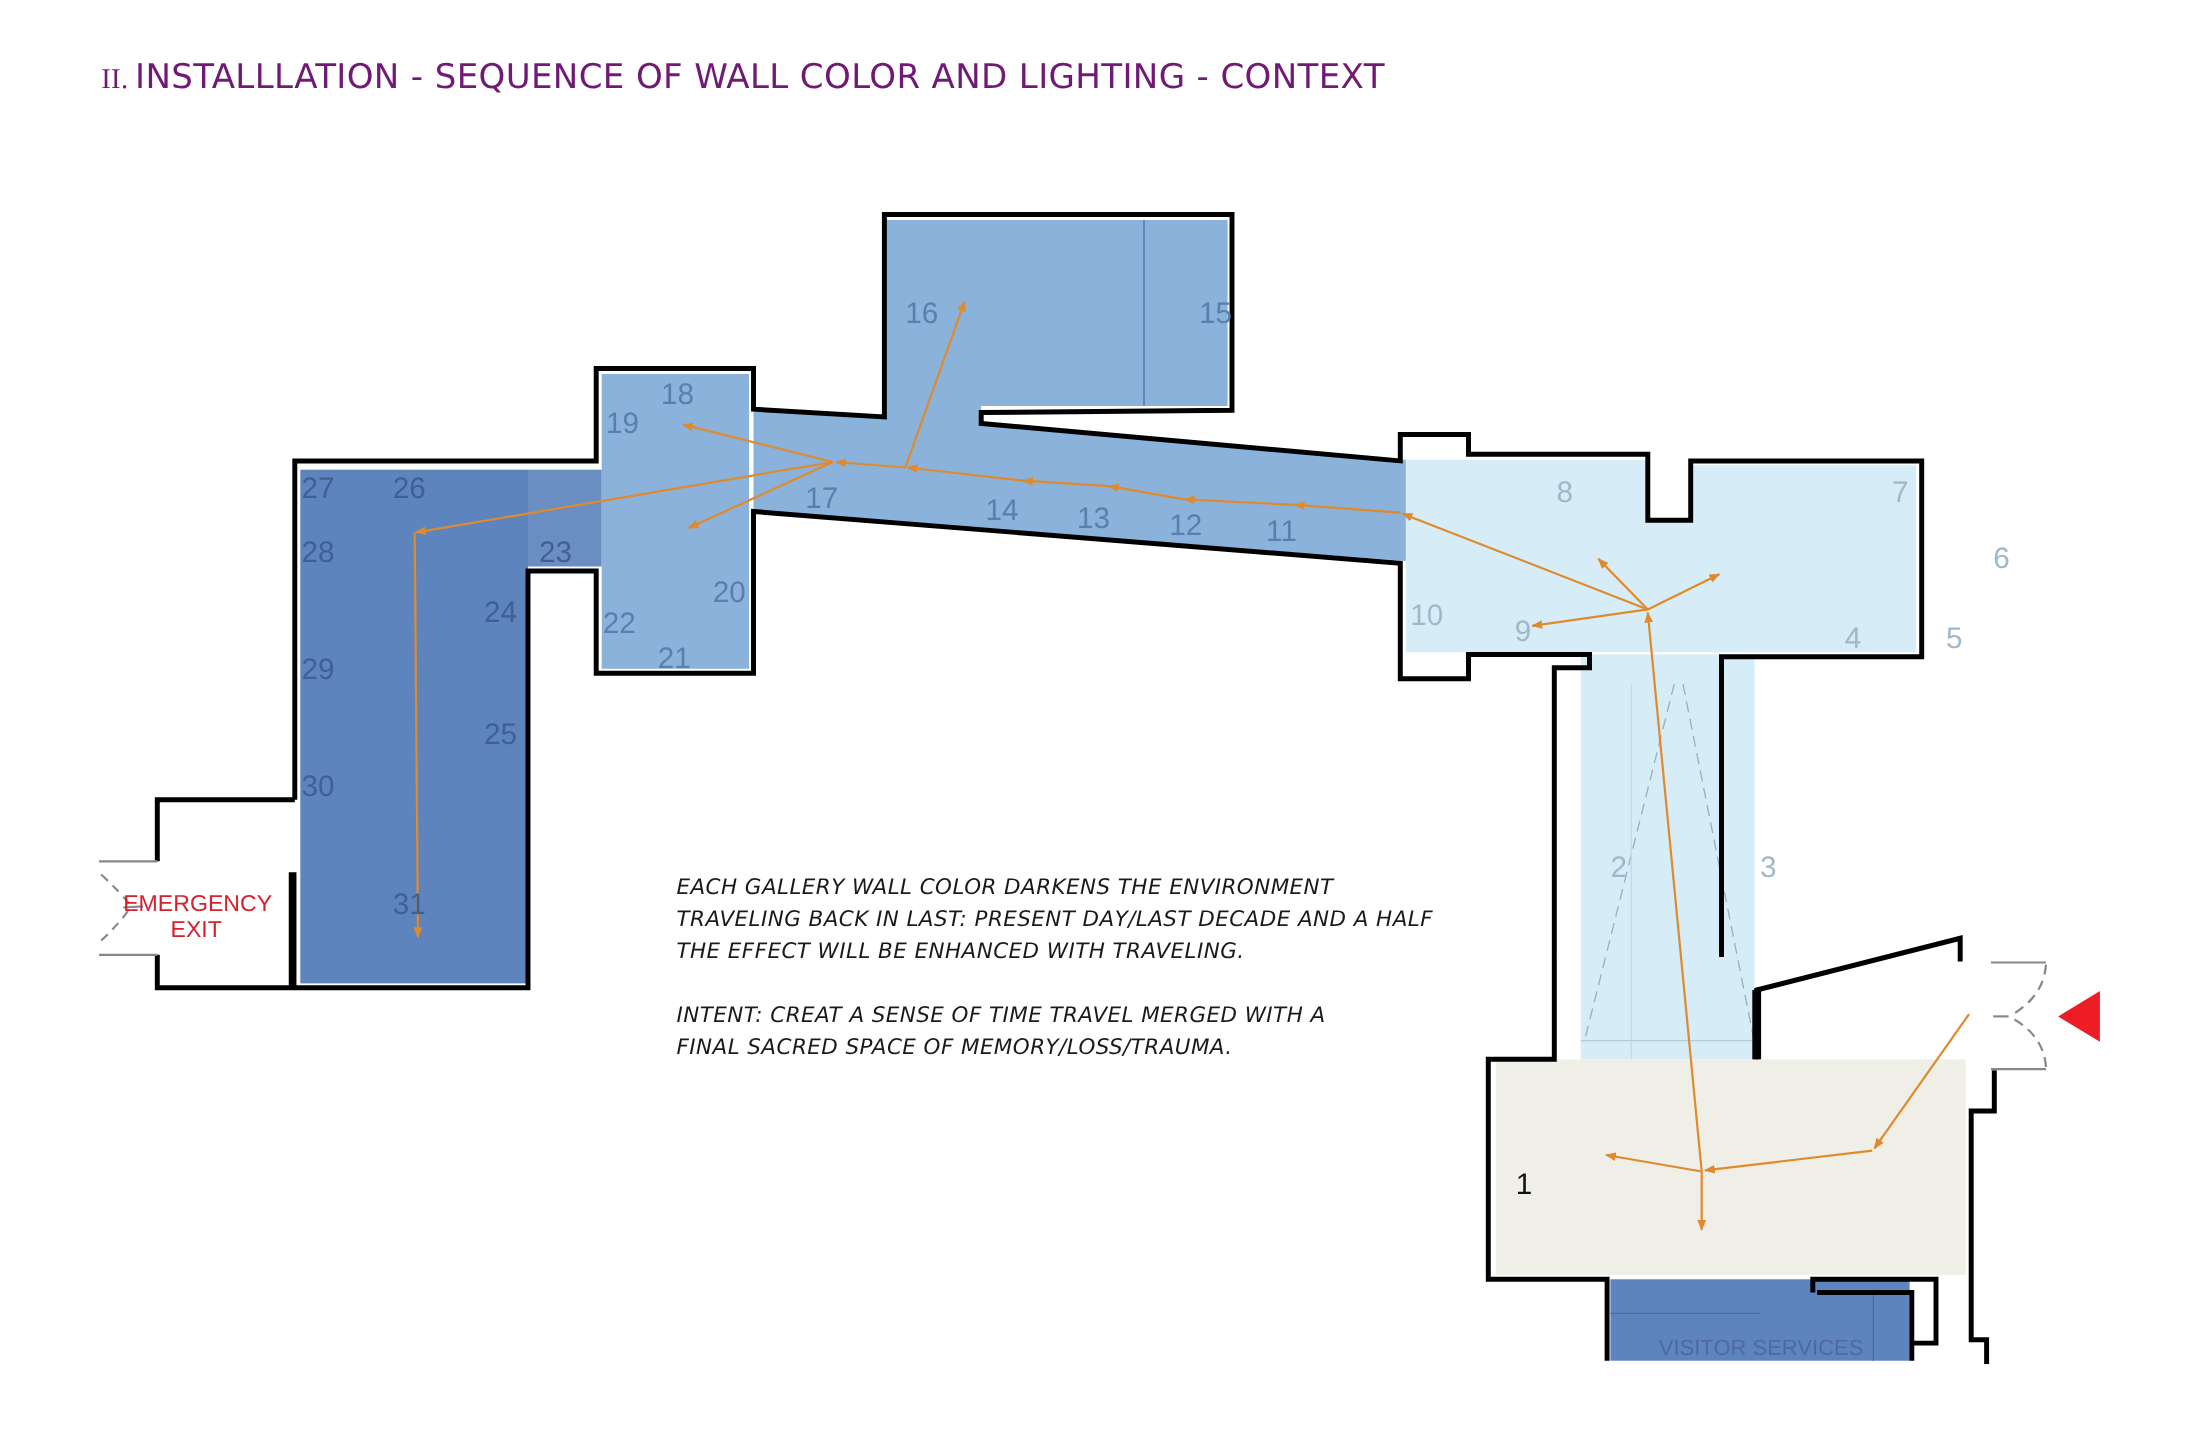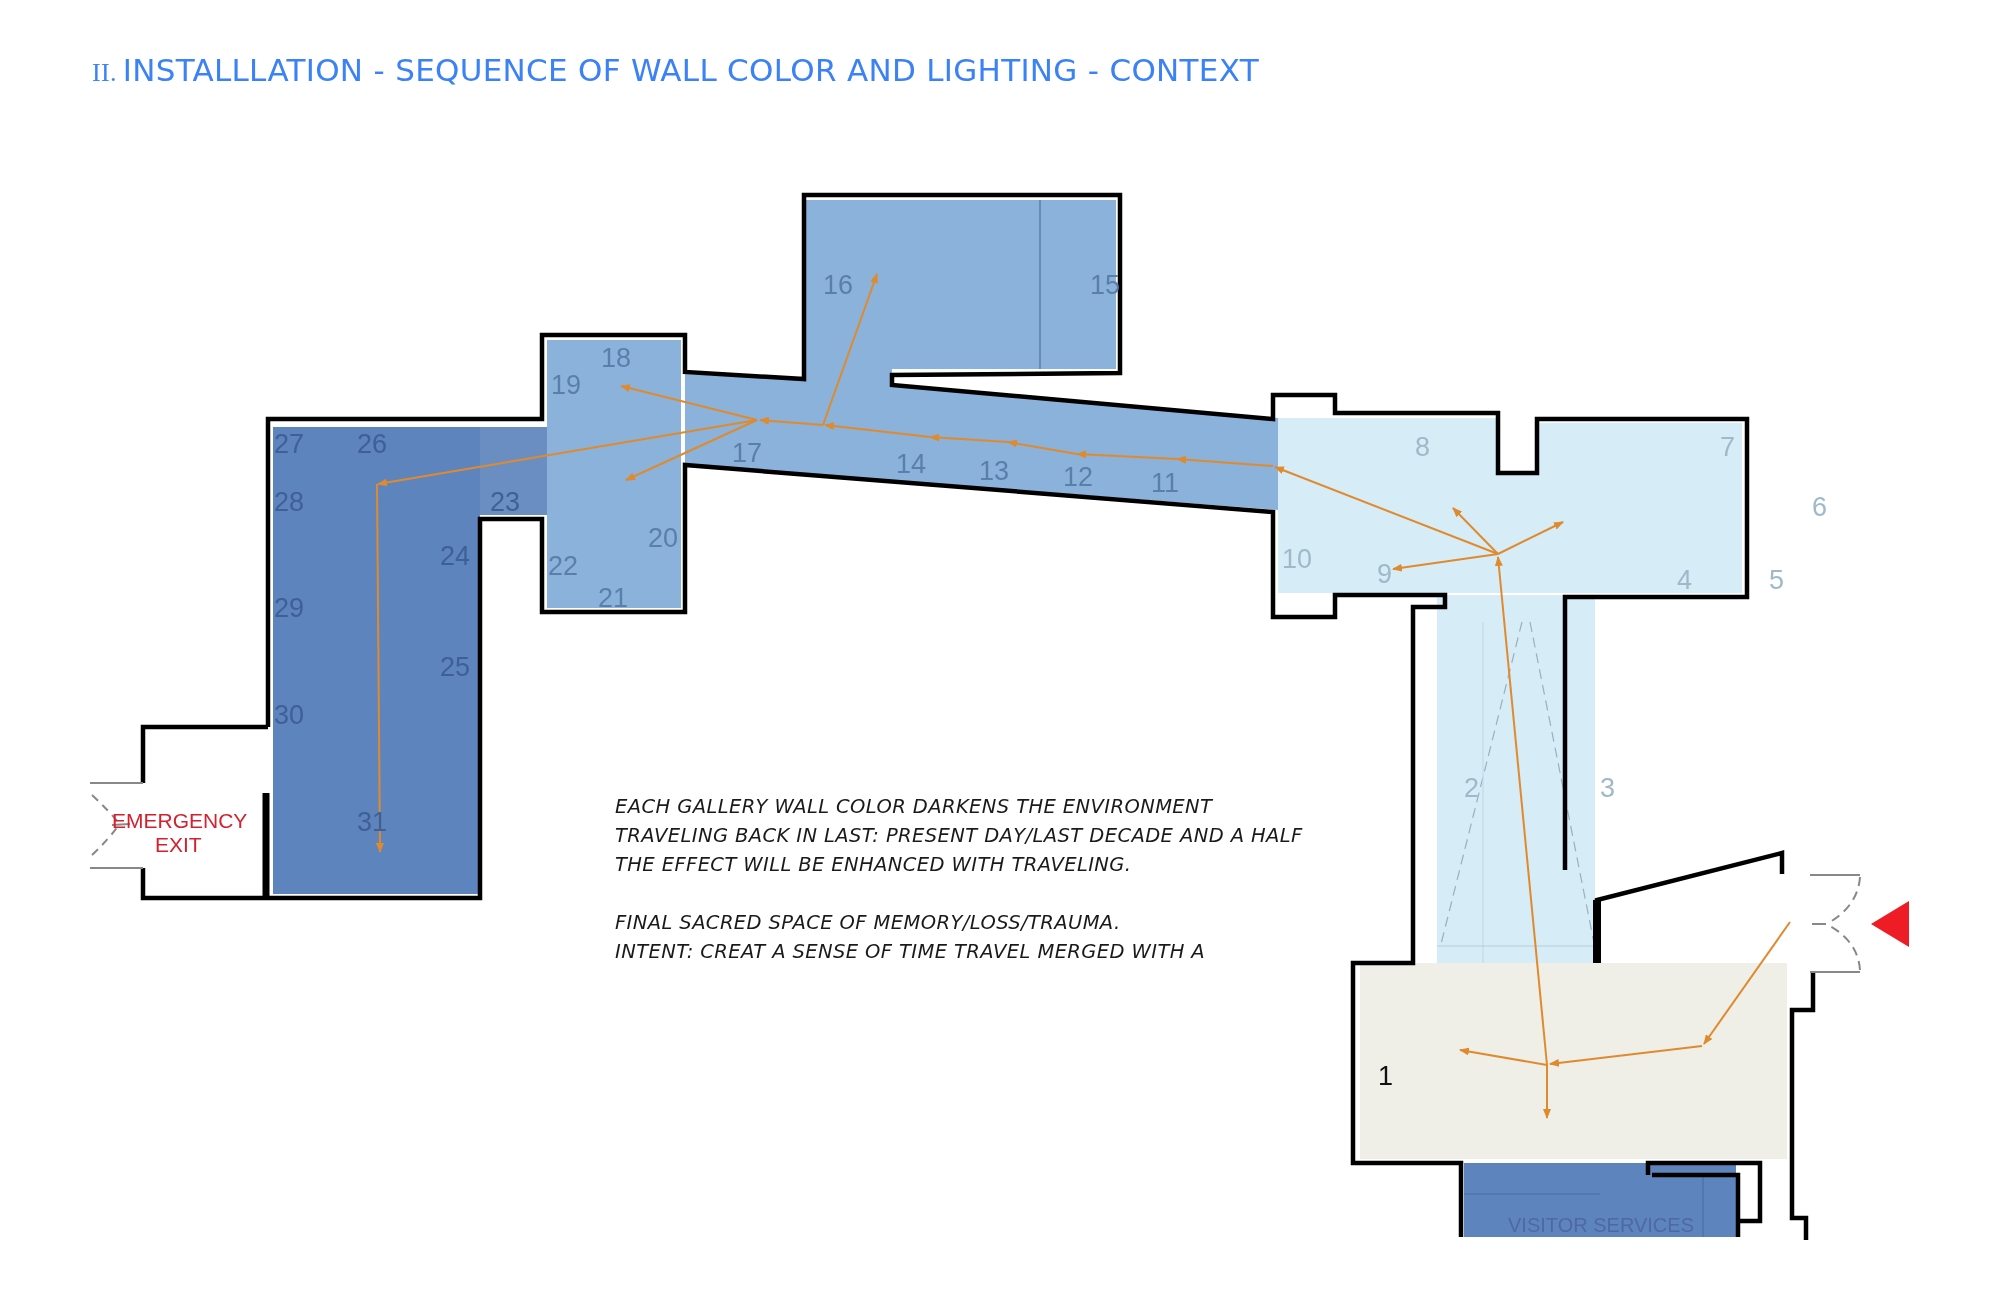--- a/index.html
+++ b/index.html
@@ -1,18 +1,18 @@
 <!DOCTYPE html>
 <html><head>
 <meta charset="utf-8">
 <style>
   html, body { margin:0; padding:0; background:#ffffff; }
   body { width:2000px; height:1312px; position:relative; overflow:hidden; font-family:"Liberation Sans", sans-serif; }
   #plan { position:absolute; left:0; top:0; width:2000px; height:1312px; }
-  .title { position:absolute; left:92px; top:52px; font-family:"DejaVu Sans", sans-serif; font-size:31px; letter-spacing:0.3px; color:#3b82f6; white-space:nowrap; }
+  .title { position:absolute; left:92px; top:52px; font-family:"DejaVu Sans", sans-serif; font-size:31px; letter-spacing:0.3px; color:#701a75; white-space:nowrap; }
   .title .num { font-family:"Liberation Serif", serif; font-size:26px; margin-right:6px; }
   .note { position:absolute; left:615px; top:778px; font-family:"DejaVu Sans", sans-serif; font-style:italic; font-size:19.5px; line-height:29px; color:#1a1a1a; letter-spacing:0.4px; white-space:nowrap;margin-top:14px; }
   .note .gap { height:29px; }
   .lbl { font-family:"Liberation Sans", sans-serif; font-size:27px; }
   .lbl-dark { fill:#3f5f97; }
   .lbl-mid  { fill:#5a7fab; }
   .lbl-light{ fill:#9fb9c8; }
   .lbl-black{ fill:#111; }
   .exit-txt { font-family:"Liberation Sans", sans-serif; font-size:21px; fill:#d5212f; }
   .vs-txt { font-family:"Liberation Sans", sans-serif; font-size:20px; fill:#4a5fa0; opacity:0.75; }
@@ -151,15 +151,15 @@
   <text class="exit-txt" x="112" y="828">EMERGENCY</text>
   <text class="exit-txt" x="155" y="852">EXIT</text>
   <text class="vs-txt" x="1508" y="1232">VISITOR SERVICES</text>
 </svg>
 
 <div class="note">
   <div>EACH GALLERY WALL COLOR DARKENS THE ENVIRONMENT</div>
   <div>TRAVELING BACK IN LAST: PRESENT DAY/LAST DECADE AND A HALF</div>
   <div>THE EFFECT WILL BE ENHANCED WITH TRAVELING.</div>
   <div class="gap"></div>
+  <div>INTENT: CREAT A SENSE OF TIME TRAVEL MERGED WITH A</div>
   <div>FINAL SACRED SPACE OF MEMORY/LOSS/TRAUMA.</div>
-  <div>INTENT: CREAT A SENSE OF TIME TRAVEL MERGED WITH A</div>
 </div>
 
 </body></html>

